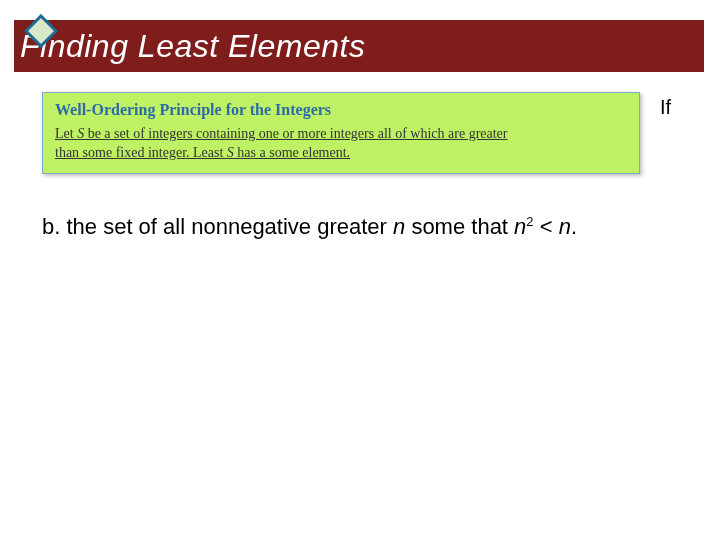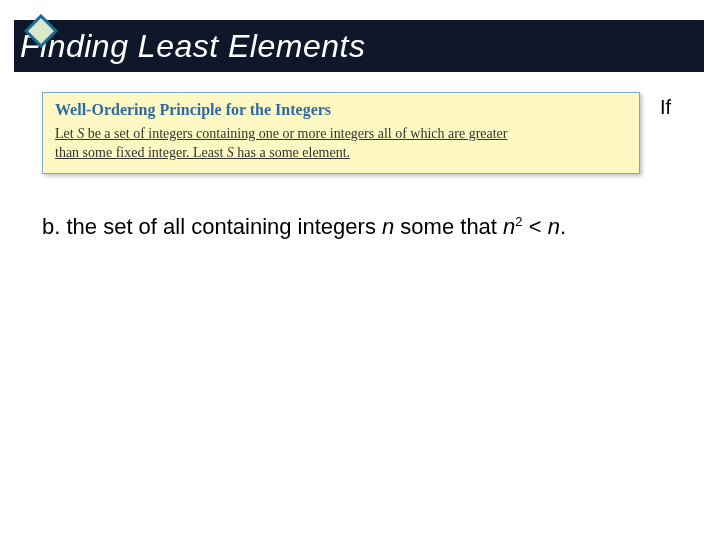--- a/index.html
+++ b/index.html
@@ -15,21 +15,21 @@
     position: relative;
     width: 720px;
     height: 540px;
   }
   .title-bar {
     position: absolute;
     left: 14px;
     top: 20px;
     width: 690px;
     height: 52px;
-    background: #0f172a;
+    background: #7f1d1d;
     display: flex;
     align-items: center;
   }
   .title-text {
     font-style: italic;
     font-size: 32px;
     color: #ffffff;
     margin-left: 6px;
     letter-spacing: 0.5px;
   }
@@ -40,21 +40,21 @@
     width: 34px;
     height: 34px;
   }
   .diamond svg { display: block; }
   .callout {
     position: absolute;
     left: 42px;
     top: 92px;
     width: 598px;
     border: 1px solid #7fa7c9;
-    background: #fef9c3;
+    background: #bef264;
     box-shadow: 2px 2px 4px rgba(0,0,0,0.25);
     padding: 8px 12px 10px 12px;
     box-sizing: border-box;
   }
   .callout-title {
     color: #2f6aa8;
     font-weight: bold;
     font-size: 16px;
     font-family: Georgia, 'Times New Roman', serif;
     margin-bottom: 6px;
@@ -107,16 +107,16 @@
   <div class="callout">
     <div class="callout-title">Well-Ordering Principle for the Integers</div>
     <div class="callout-body">
       <span>Let </span><span class="mathS">S</span><span> be a set of integers containing one or more integers all of which are greater</span>
       <br>
       <span>than some fixed integer. Least </span><span class="mathS">S</span><span> has a some element.</span>
     </div>
   </div>
 
   <div class="body-line">
-    <span>b. the set of all containing integers </span><span class="ital">n</span><span> some that </span><span class="ital">n</span><sup>2</sup><span> &lt; </span><span class="ital">n</span><span>.</span>
+    <span>b. the set of all nonnegative greater </span><span class="ital">n</span><span> some that </span><span class="ital">n</span><sup>2</sup><span> &lt; </span><span class="ital">n</span><span>.</span>
   </div>
 
 </div>
 
 </body></html>

